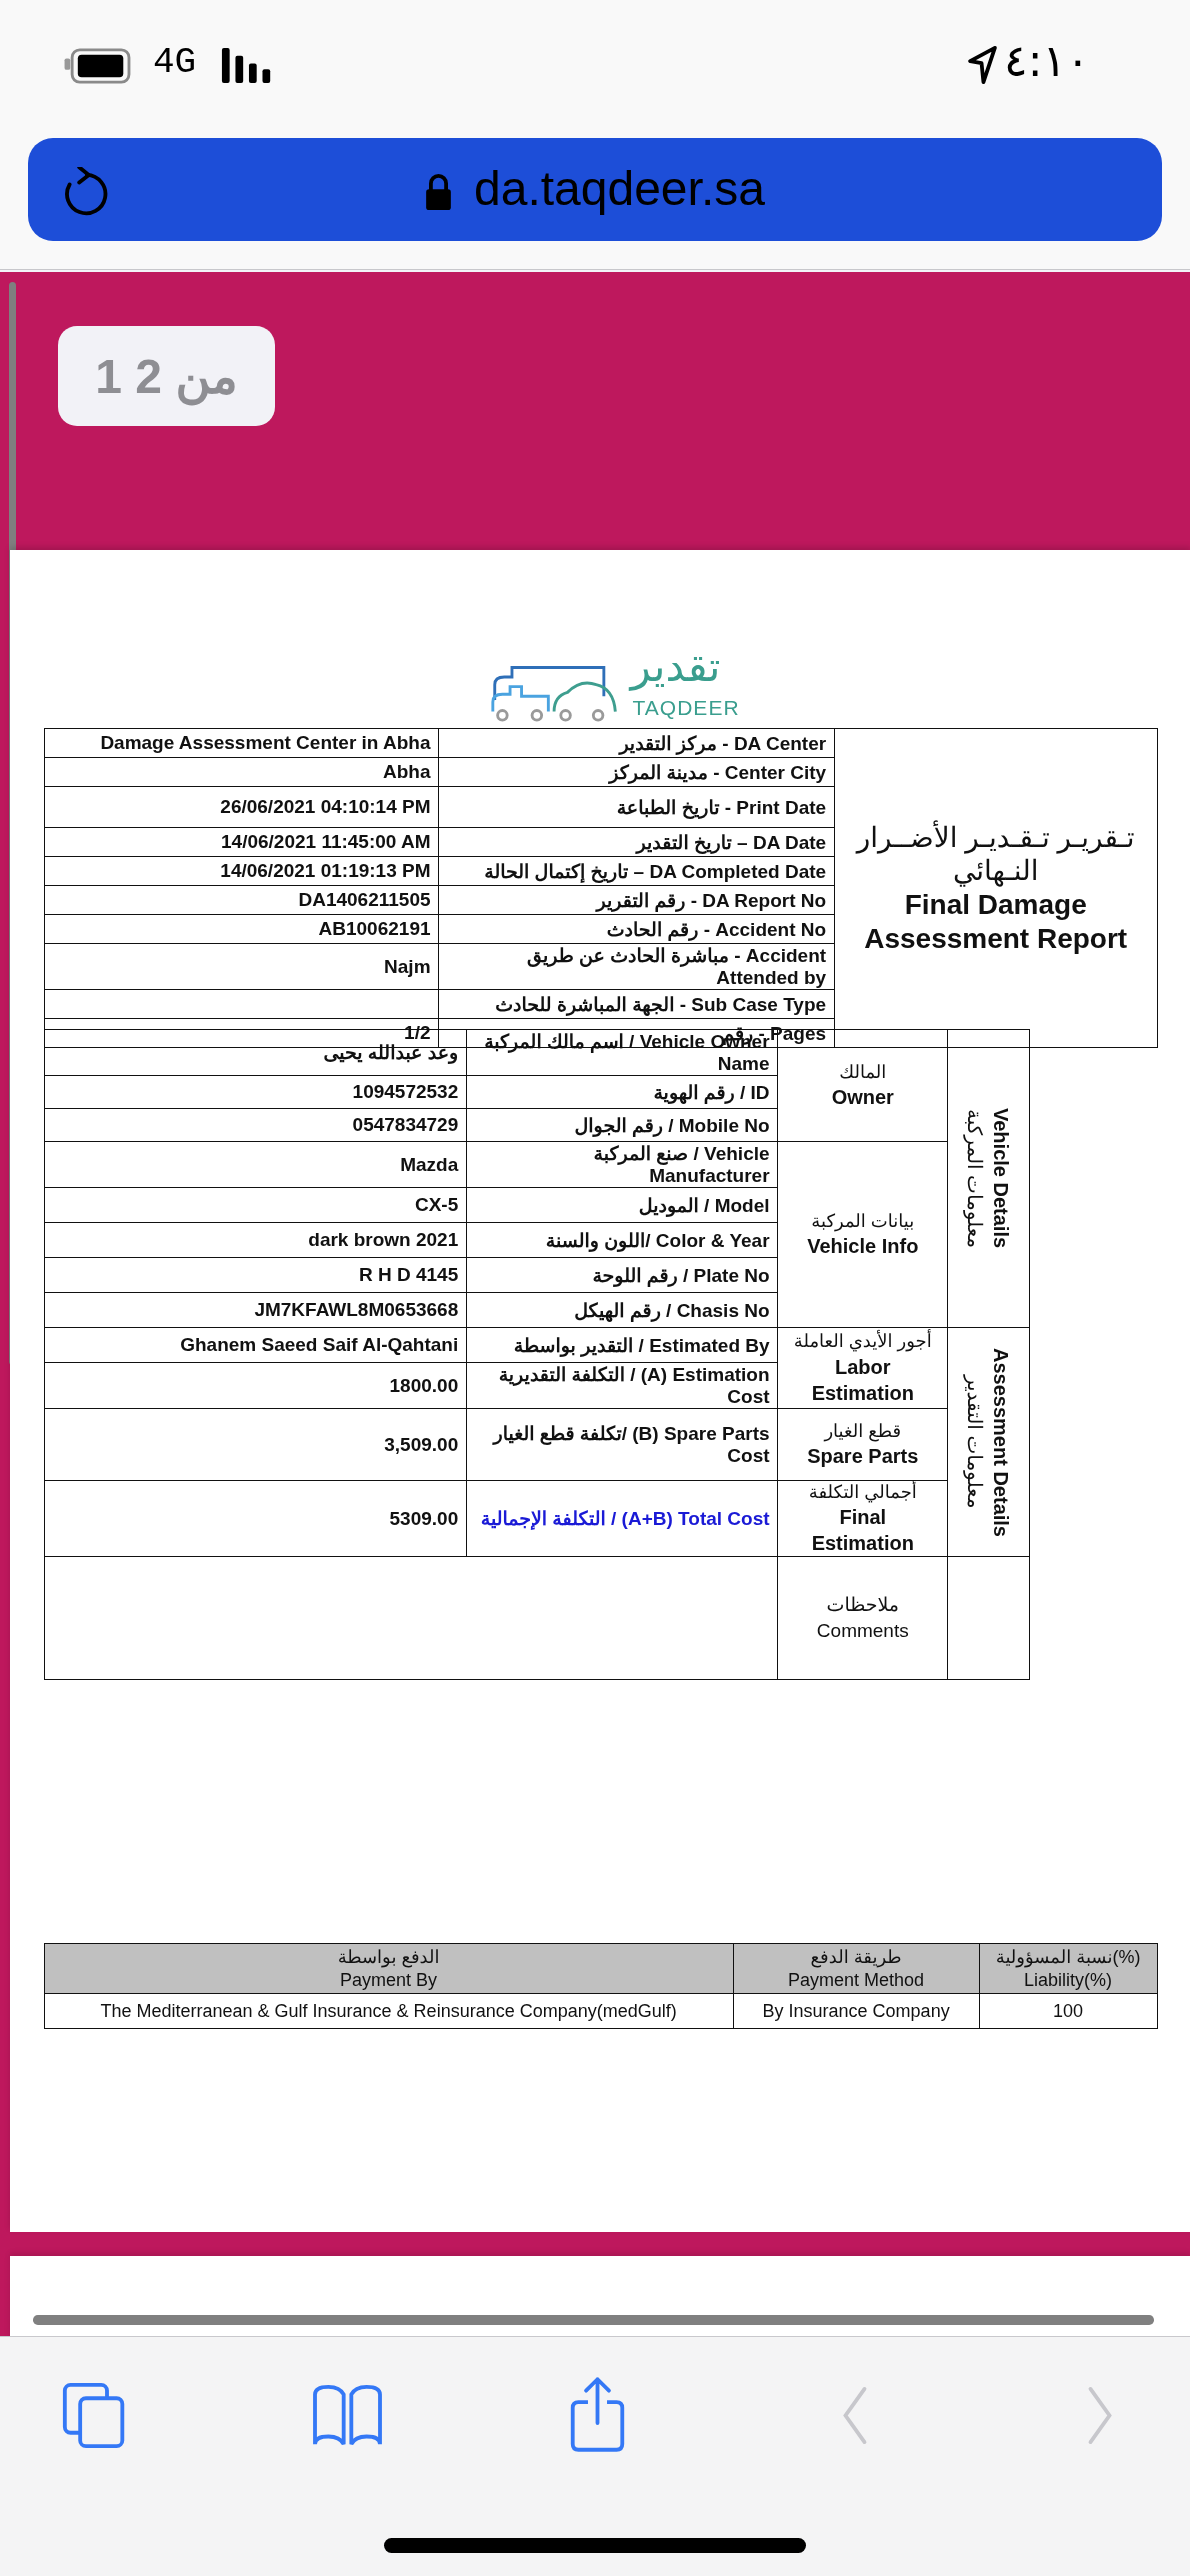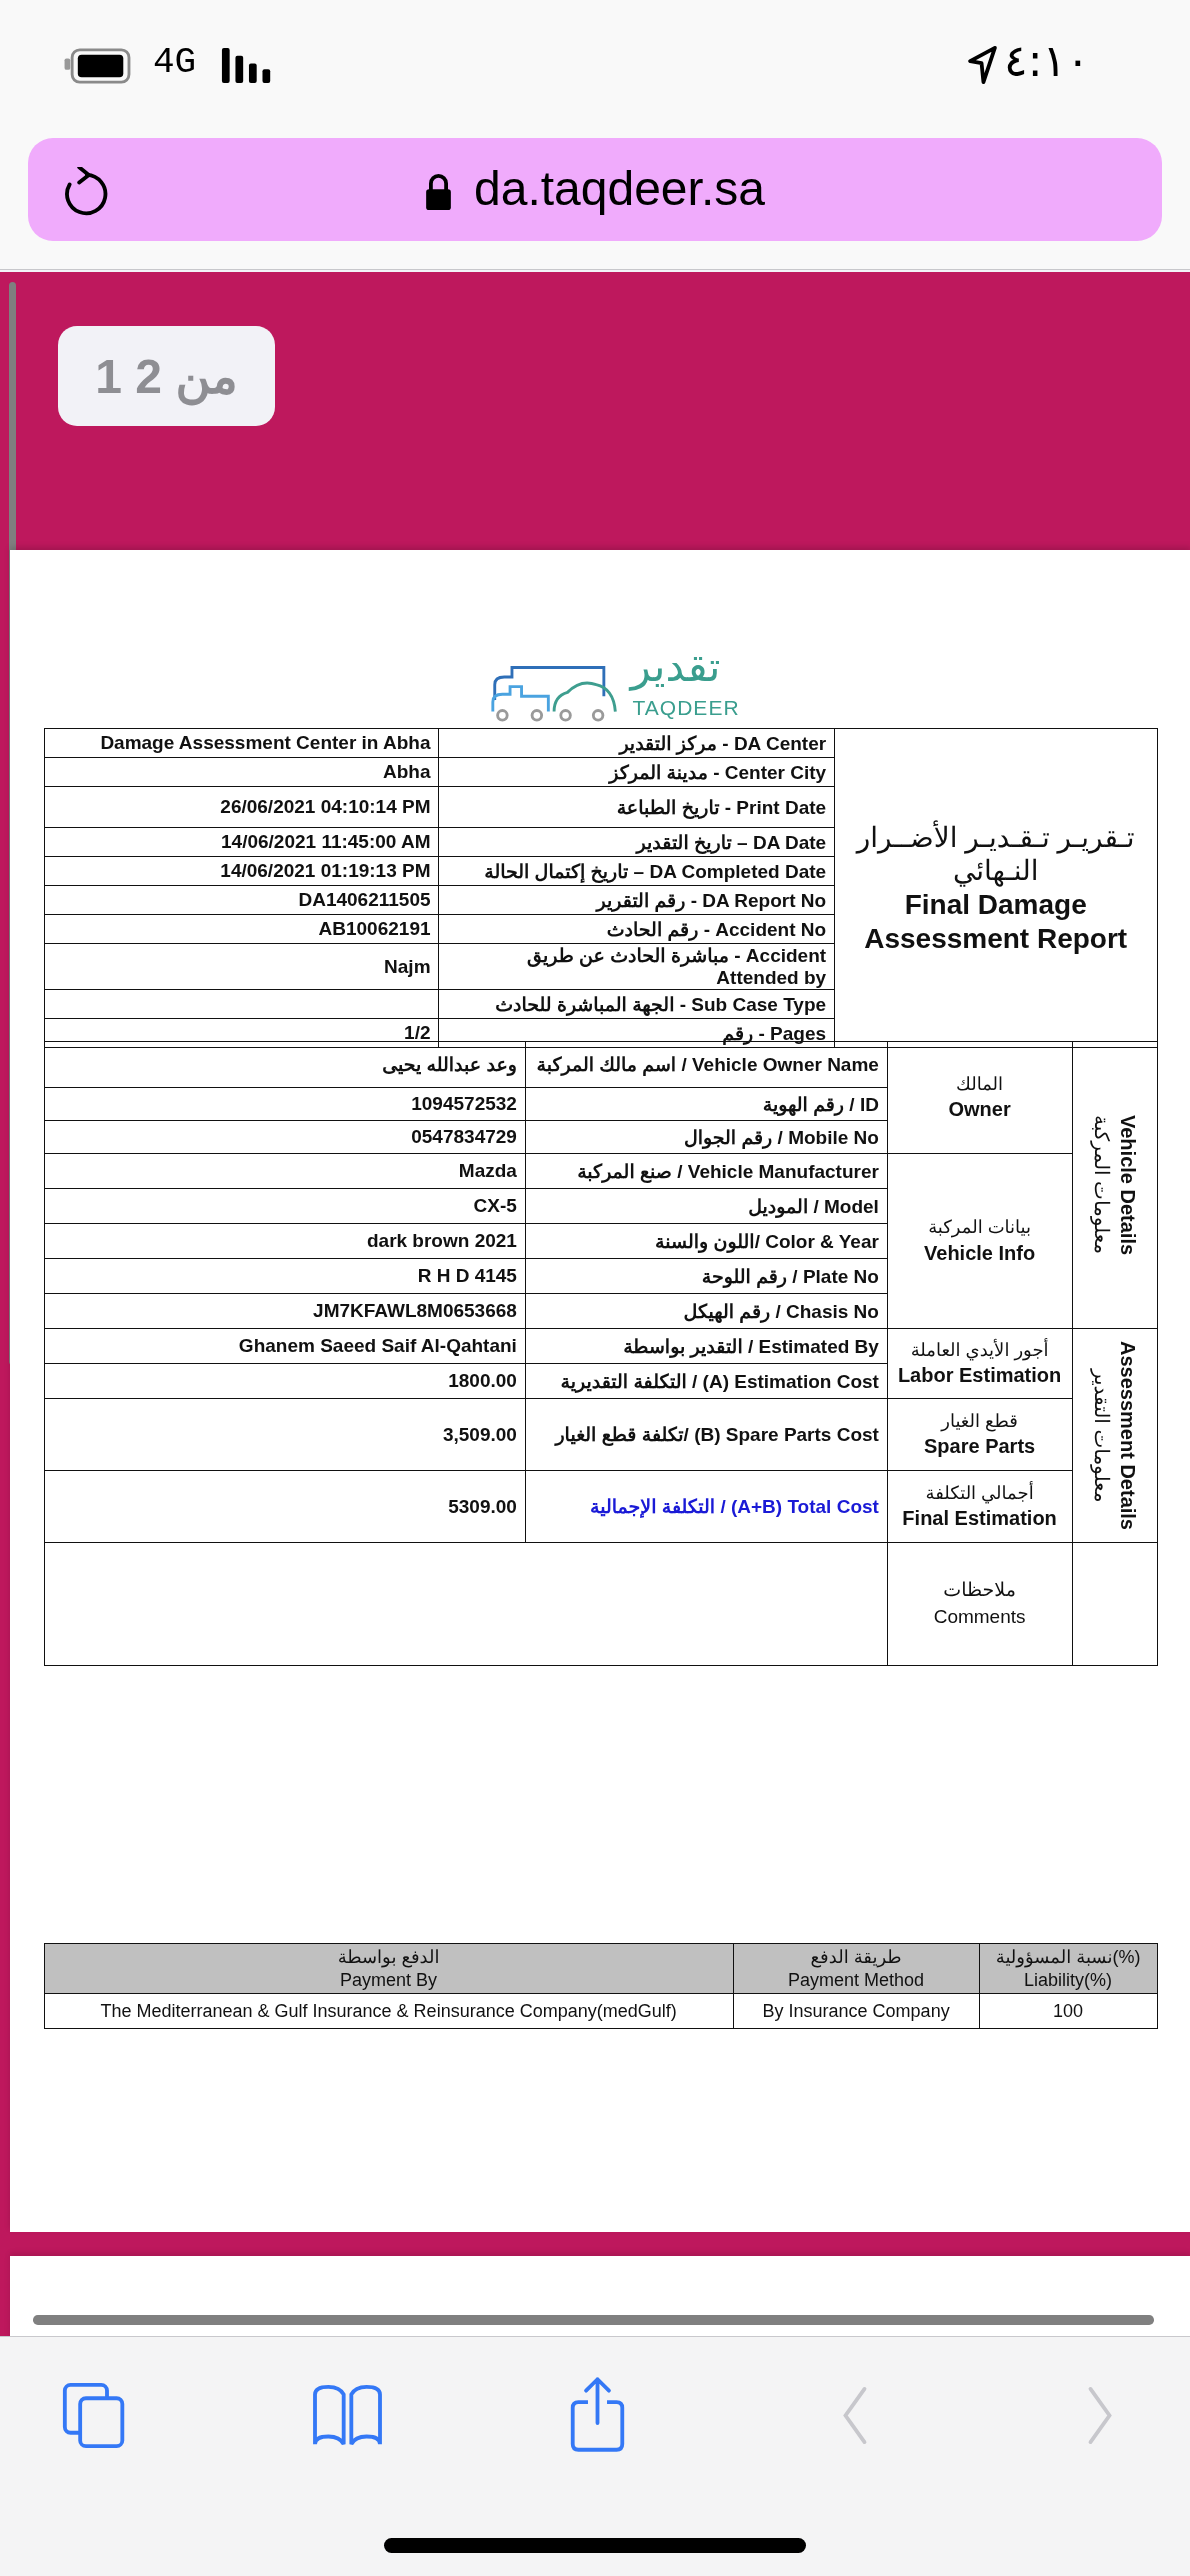--- a/index.html
+++ b/index.html
@@ -1,20 +1,20 @@
 <!DOCTYPE html>
 <html><head>
 <meta charset="utf-8">
 <style>
   * { box-sizing: border-box; margin: 0; padding: 0; }
   html, body { width: 1190px; height: 2576px; overflow: hidden; background: #f2f2f7; font-family: "Liberation Sans", sans-serif; }
   .abs { position: absolute; }
   #status-bar { position: absolute; left: 0; top: 0; width: 1190px; height: 134px; background: #f9f9f9; }
   #url-area { position: absolute; left: 0; top: 134px; width: 1190px; height: 136px; background: #f9f9f9; border-bottom: 1.9px solid #c8c8cc; }
-  .url-pill { position: absolute; left: 28px; top: 3.8px; width: 1134px; height: 103px; background: #f0abfc; border-radius: 25px; }
+  .url-pill { position: absolute; left: 28px; top: 3.8px; width: 1134px; height: 103px; background: #1d4ed8; border-radius: 25px; }
   #viewer { position: absolute; left: 0; top: 272px; width: 1190px; height: 2064px; background: #be185d; overflow: hidden; }
   .vscroll { position: absolute; left: 8.6px; top: 9.6px; width: 7.7px; height: 1083px; background: #7f7f7f; border-radius: 3.8px; }
   .page-count { position: absolute; left: 58px; top: 54px; width: 217px; height: 100px; background: #f2f2f7; border-radius: 19px; color: #8e8e93; font-size: 48px; font-weight: bold; display: flex; align-items: center; justify-content: center; }
   .pdf-page { position: absolute; left: 9.6px; top: 278px; width: 1181px; height: 1682px; background: #fff; box-shadow: 0 -2.9px 5.8px rgba(0,0,0,0.15); }
   .pdf-page2 { position: absolute; left: 9.6px; top: 1984px; width: 1181px; height: 192px; background: #fff; box-shadow: 0 -2.9px 5.8px rgba(0,0,0,0.12); }
   .hscroll { position: absolute; left: 33px; top: 2043px; width: 1121px; height: 9.6px; background: #808080; border-radius: 4.8px; }
   table { border-collapse: collapse; position: absolute; }
   td { border: 1.9px solid #111; font-size: 19px; font-weight: bold; color: #111; padding: 0 7.7px; }
   .val { text-align: right; }
   .lbl { text-align: right; }
@@ -130,21 +130,21 @@
             <td class="val"></td>
             <td class="lbl">الجهة المباشرة للحادث - Sub Case Type</td>
           </tr>
       <tr style="height:29px">
             <td class="val">1/2</td>
             <td class="lbl">رقم - Pages</td>
           </tr>
     </tbody>
       </table>
 
-    <table style="left:34px;top:479px;width:1114px;margin-top:12px;">
+    <table style="left:34px;top:479px;width:986px;">
       <colgroup>
           <col style="width:481px">
           <col style="width:362px">
           <col style="width:185px">
           <col style="width:85px">
         </colgroup>
       <tbody>
           <tr style="height:46px">
         <td class="val">وعد عبدالله يحيى</td>
         <td class="lbl">اسم مالك المركبة / Vehicle Owner Name</td>

